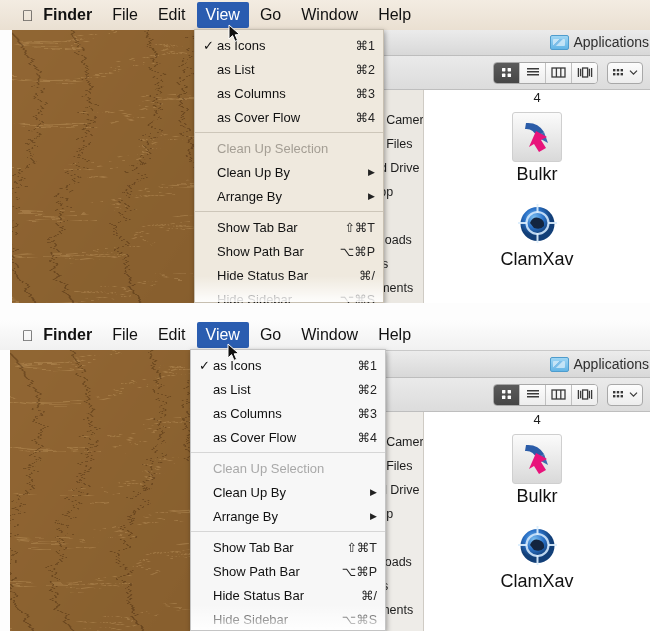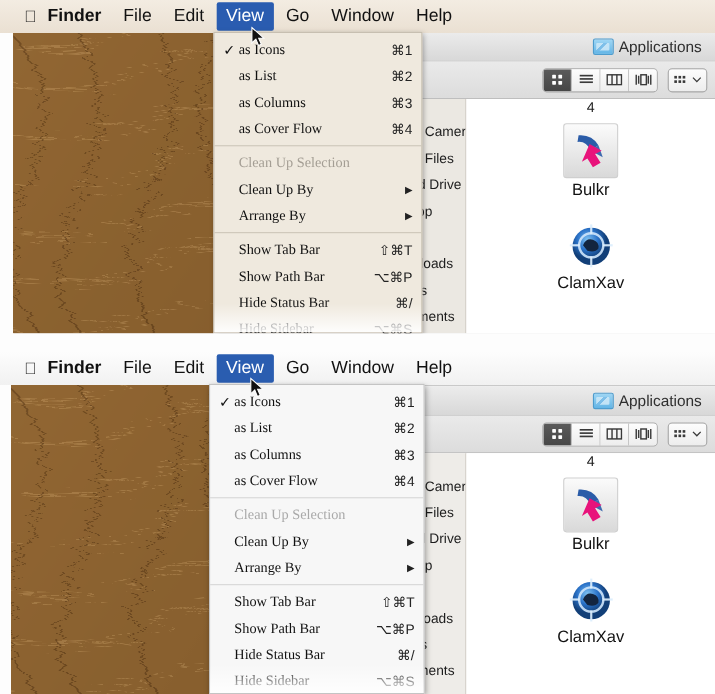--- a/index.html
+++ b/index.html
@@ -33,21 +33,21 @@
   #panel-b .wall{left:10px;top:29px;width:190px;}
   .wall .fur{position:absolute;inset:-20px;}
 
   
   .finder{position:absolute;right:0;top:28px;width:286px;bottom:0;
           background:#fff;border-left:1px solid #c9c9c9;border-top:1px solid #c9c9c9;
           box-shadow:0 0 5px rgba(0,0,0,.25);overflow:hidden;}
   #panel-b .finder{top:30px;}
   .finder .titlebar{height:26px;background:linear-gradient(#ececec,#d8d8d8);
        border-bottom:1px solid #bdbdbd;display:flex;align-items:center;
-       justify-content:flex-end;padding-right:12px;}
+       justify-content:flex-end;padding-right:1px;}
   .finder .title-wrap{display:flex;align-items:center;gap:5px;}
   .folder-ico{width:17px;height:13px;border-radius:2px;
       background:linear-gradient(#9fd6f4,#63b5e6);border:1px solid #4e9ccd;
       position:relative;flex:0 0 auto;}
   .folder-ico:after{content:"";position:absolute;left:2px;top:3px;width:12px;height:7px;
       background:linear-gradient(135deg,#cfe9f8 35%,#7cbde8 36%,#7cbde8 52%,#cfe9f8 53%);
       opacity:.85;border-radius:1px;}
   .finder .title{font-size:14px;color:#2e2e2e;}
   .finder .toolbar{height:33px;background:linear-gradient(#eaeaea,#dcdcdc);
       border-bottom:1px solid #bebebe;display:flex;align-items:center;
@@ -64,39 +64,39 @@
   .body-row{display:flex;height:calc(100% - 60px);}
   .sidebar{width:60px;background:#ebe8e2;border-right:1px solid #cfcbc4;
       padding-top:18px;box-sizing:border-box;}
   #panel-b .sidebar{background:#eeece8;}
   .sb-item{font-size:12.5px;color:#1d1d1d;height:24px;line-height:24px;
       white-space:nowrap;overflow:hidden;padding-left:2px;}
   .content{flex:1;background:#fff;position:relative;}
   .cnt-num{position:absolute;top:0px;left:0;right:0;text-align:center;
       font-size:13px;color:#1d1d1d;}
   .app-cell{position:absolute;left:0;right:0;text-align:center;}
-  .app-label{font-size:15px;color:#111;margin-top:2px;}
+  .app-label{font-size:18px;color:#111;margin-top:2px;}
 
   
   .bulkr{width:48px;height:48px;margin:0 auto;border-radius:3px;
      background:linear-gradient(#fbfbfb,#d9d9d9);border:1px solid #cfcfcf;position:relative;}
   .clamxav{width:47px;height:47px;margin:0 auto;position:relative;}
 
   
   .dropdown{position:absolute;z-index:60;border:1px solid #b9b2a6;
      box-shadow:1px 2px 5px rgba(0,0,0,.35);font-size:13px;color:#111;
      padding:3px 0 0 0;box-sizing:border-box;}
   .dropdown.warm{background:#efe9de;border-color:#c7bfb1;}
   .dropdown.cool{background:#f7f7f7;border-color:#c4c4c4;}
   #menu-a{left:194px;top:29px;width:190px;height:274px;}
   #menu-b{left:190px;top:29px;width:196px;height:282px;}
   .d-item{display:flex;align-items:center;height:24px;padding:0 8px 0 8px;
      box-sizing:border-box;white-space:nowrap;}
   .d-check{width:14px;flex:0 0 14px;font-size:13px;}
-  .d-label{flex:1;font-family:Liberation Serif, serif;}
+  .d-label{flex:1;}
   .d-key{color:#232323;font-size:12.5px;text-align:right;
      font-family:"Liberation Sans", sans-serif;}
   .d-arrow{font-size:9px;color:#222;}
   .d-item.dim .d-label,.d-item.dim .d-key{color:#a49e94;}
   .dropdown.cool .d-item.dim .d-label,.dropdown.cool .d-item.dim .d-key{color:#a9a9a9;}
   .d-sep{height:1px;background:#cdc6b9;margin:3px 0;}
   .dropdown.cool .d-sep{background:#d6d6d6;}
   .fade-bottom{position:absolute;left:0;right:0;bottom:0;height:26px;
      background:linear-gradient(rgba(239,233,222,0),rgba(255,255,255,.92));
      pointer-events:none;}

